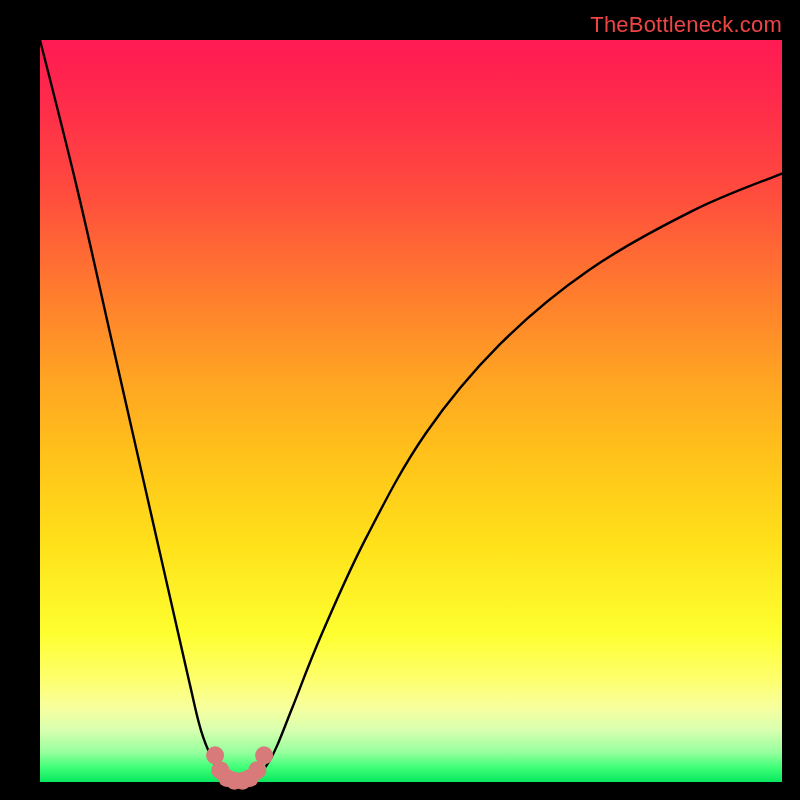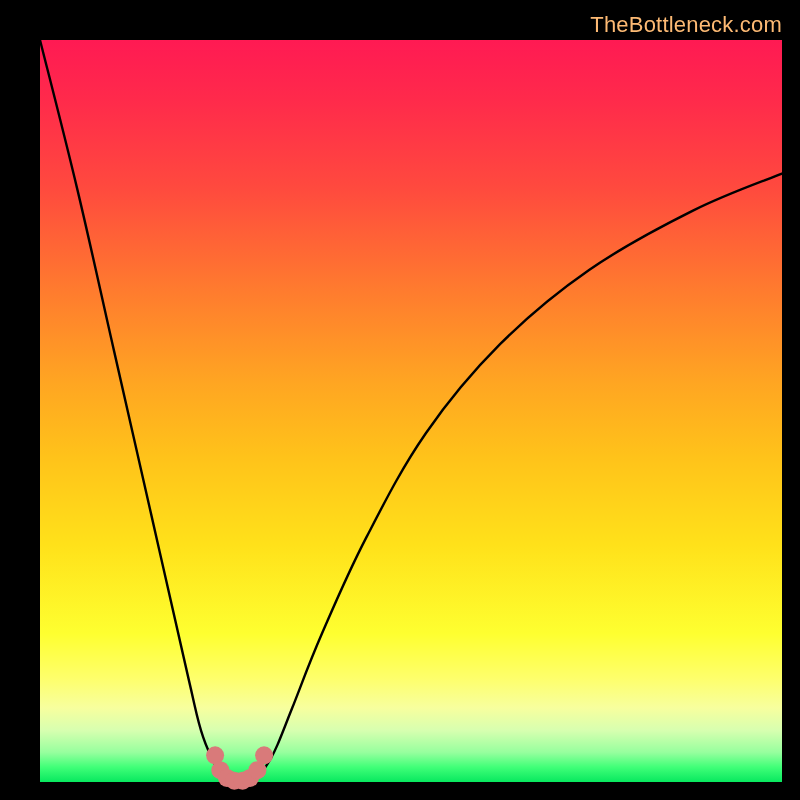--- a/index.html
+++ b/index.html
@@ -41,21 +41,21 @@
       #d8ffb0 93%,
       #97ff9e 96%,
       #40ff78 98%,
       #08e85f 100%
     );
   }
   .watermark {
     position: absolute;
     top: 12px;
     right: 18px;
-    color: #fdba74;
+    color: #ef4444;
     font-size: 22px;
     letter-spacing: 0.2px;
     user-select: none;
   }
   svg.curve {
     position: absolute;
     left: 0;
     top: 0;
     width: 742px;
     height: 742px;

